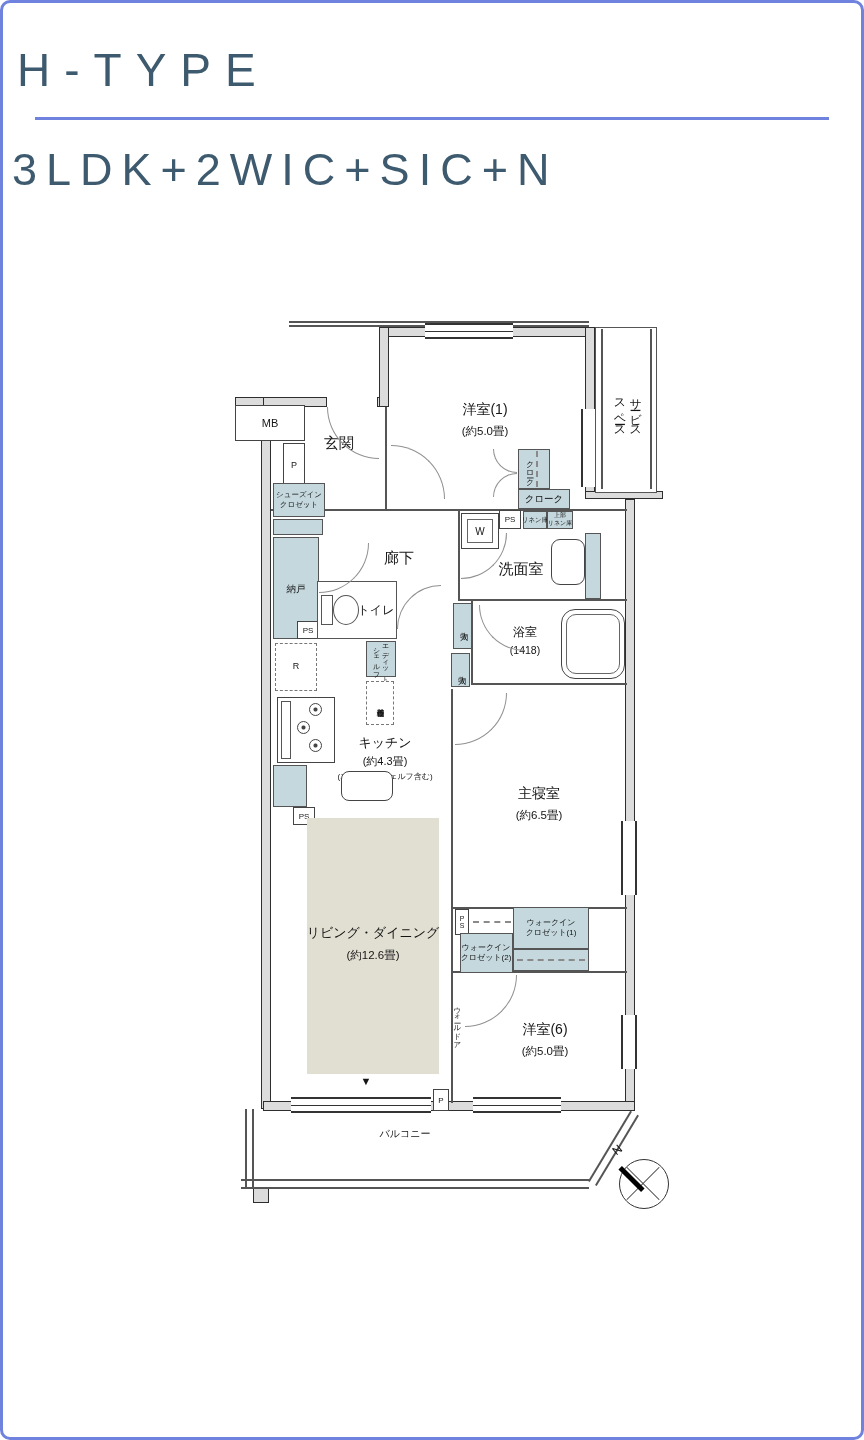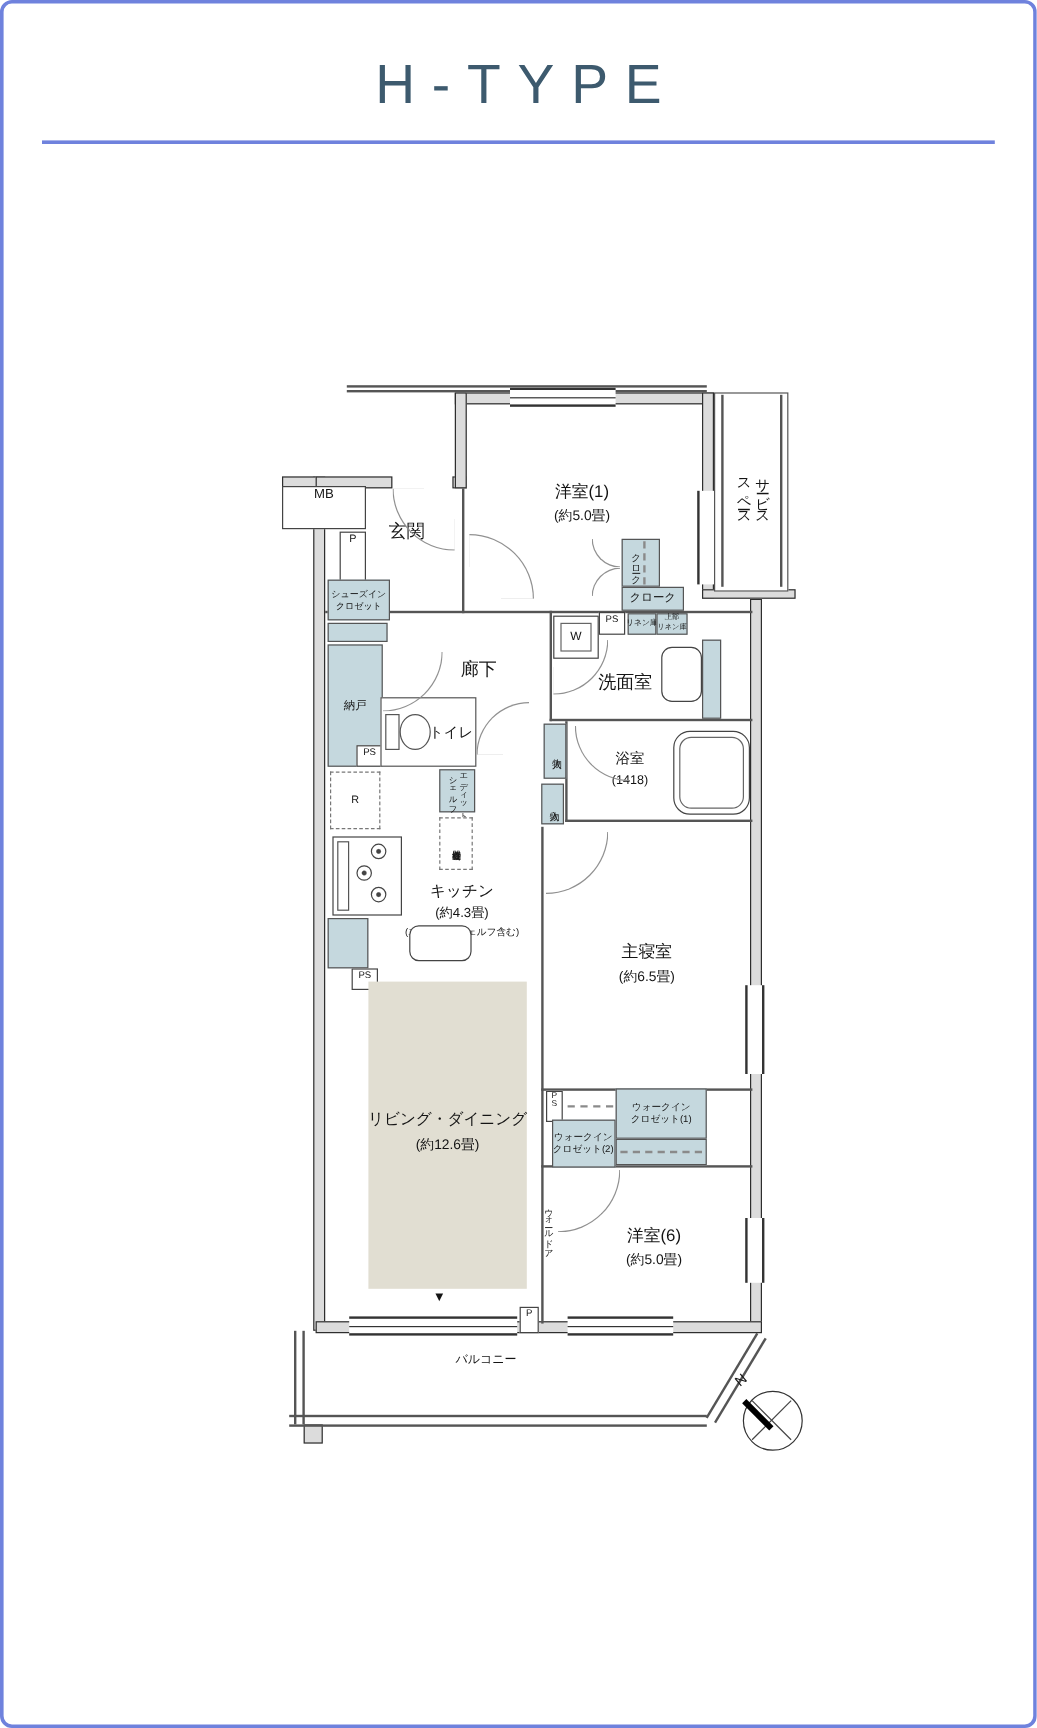--- a/index.html
+++ b/index.html
@@ -1,37 +1,37 @@
 <!DOCTYPE html>
 <html><head>
 <meta charset="utf-8">
 <style>
   html,body{margin:0;padding:0;background:#fff;}
   .page{position:relative;width:864px;height:1440px;background:#fff;border:3px solid #6f82dd;
         border-radius:10px;box-sizing:border-box;overflow:hidden;
         font-family:"Liberation Sans","DejaVu Sans",sans-serif;color:#3d5a6e;}
   
-  .header{position:absolute;top:40px;left:0;width:100%;text-align:center;}
+  .header{position:absolute;top:40px;left:0;width:100%;text-align:left;}
   .type-title{font-size:46px;letter-spacing:14px;text-indent:14px;font-weight:400;}
   .divider{width:calc(100% - 64px);height:3px;background:#6f82dd;margin:20px auto 0;}
   .layout-line{margin-top:24px;font-size:45px;letter-spacing:9px;text-indent:9px;font-weight:400;}
   .area-line{margin-top:22px;display:flex;justify-content:center;align-items:baseline;}
   .area-label{font-size:25px;}
   .area-value{font-size:44px;font-weight:600;letter-spacing:2px;}
   .area-unit{font-size:26px;margin-left:4px;}
   .area-tsubo{font-size:25px;}
   
   .plan{position:absolute;left:230px;top:318px;width:432px;height:905px;color:#161616;}
   .plan > div{position:absolute;box-sizing:border-box;}
   .wall{background:#dcdcdc;border:1px solid #2e2e2e;}
   .ln{background:#555;}
   .room{background:#fff;border:1px solid #555;}
   .blue{background:#c5d8de;border:1px solid #555;}
   .dashedbox{background:#fff;border:1px dashed #777;}
-  .box{background:#fff;border:1px solid #444;display:flex;align-items:flex-start;justify-content:center;}
+  .box{background:#fff;border:1px solid #444;display:flex;align-items:center;justify-content:center;}
   .beige{background:#e1ded2;}
   .lbl{position:absolute;transform:translate(-50%,-50%);text-align:center;white-space:pre-line;line-height:1.3;color:#141414;}
   .v{writing-mode:vertical-rl;}
   .arc{border:1px solid #909090;background:transparent;}
   .cTR{border-bottom-left-radius:100%;border-top:0;border-right:0;}
   .cTL{border-bottom-right-radius:100%;border-top:0;border-left:0;}
   .cBR{border-top-left-radius:100%;border-bottom:0;border-right:0;}
   .cBL{border-top-right-radius:100%;border-bottom:0;border-left:0;}
   .winH{background:linear-gradient(#333,#333) center/100% 1px no-repeat,#fff;border-top:2px solid #333;border-bottom:2px solid #333;}
   .winV{background:linear-gradient(90deg,transparent 49%,#333 49%,#333 51%,transparent 51%),#fff;border-left:2px solid #333;border-right:2px solid #333;}
@@ -54,20 +54,21 @@
   .nlbl{position:absolute;font-size:12px;color:#111;transform:rotate(-40deg);}
 </style>
 </head>
 <body>
 
 <div class="page">
 
   <div class="header">
     <div class="type-title">H-TYPE</div>
     <div class="divider"></div>
+    <div class="layout-line">3LDK+2WIC+SIC+N</div>
   </div>
 
   <div class="plan">
 
     <div class="ln" style="left:56px;top:0;width:300px;height:1.5px"></div>
     <div class="ln" style="left:56px;top:4px;width:300px;height:1.5px"></div>
 
     <div class="wall" style="left:28px;top:76px;width:10px;height:712px"></div>
     <div class="wall" style="left:2px;top:76px;width:30px;height:10px"></div>
     <div class="wall" style="left:30px;top:76px;width:64px;height:10px"></div>

